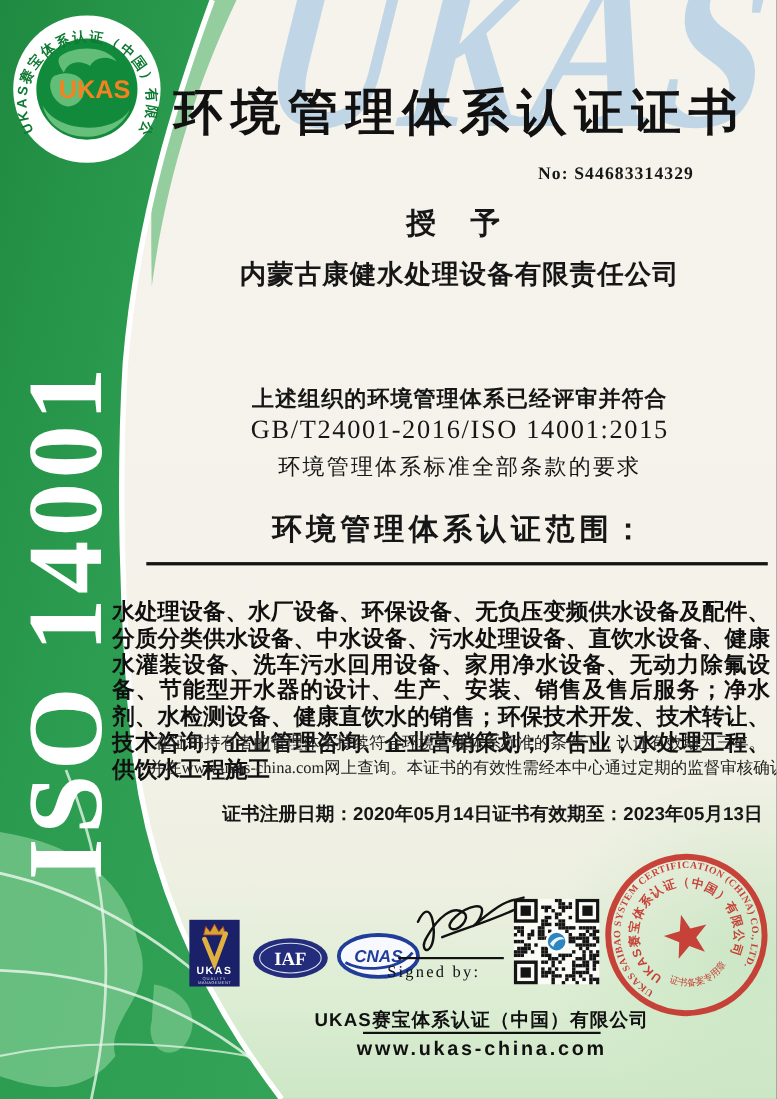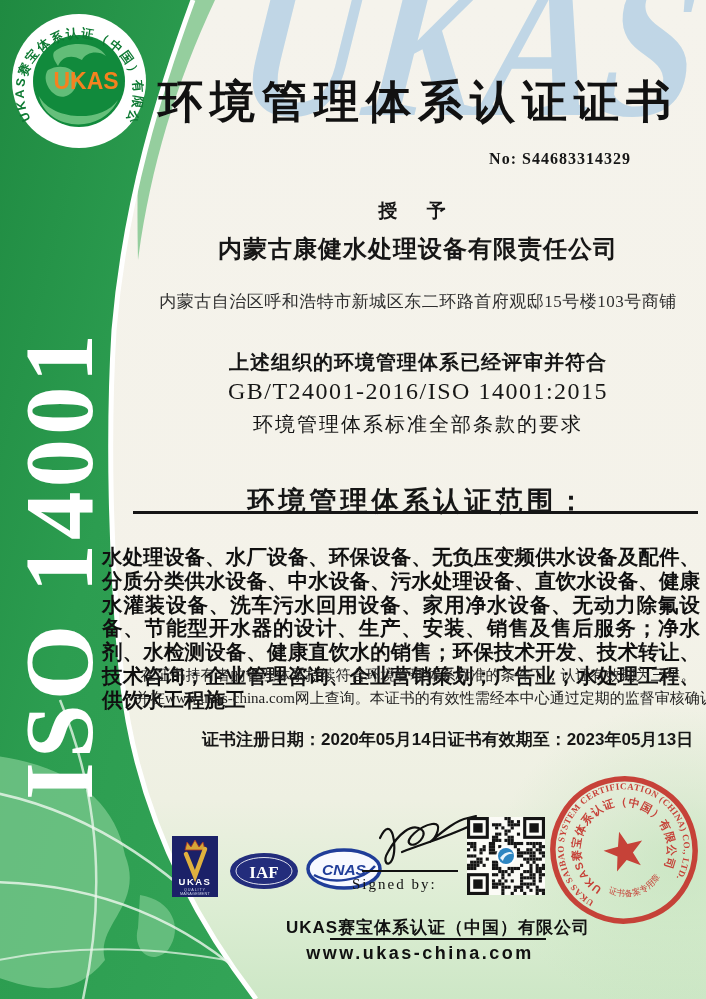--- a/index.html
+++ b/index.html
@@ -26,27 +26,27 @@
     position:absolute;left:252px;top:-62px;z-index:2;color:#b7d2e5;opacity:.85;
     font-family:"Liberation Serif","DejaVu Serif",serif;
     font-style:italic;font-weight:bold;font-size:212px;line-height:1;letter-spacing:2px;
     transform:skewX(-6deg) scaleX(.82);transform-origin:left top;white-space:nowrap;
   }
   .issuer-logo{position:absolute;left:6px;top:8px;z-index:4;}
   .content{position:absolute;inset:0;z-index:4;color:#161616;}
   .line{position:absolute;left:135px;width:566px;text-align:center;white-space:nowrap;}
   .cert-title{top:72px;font-size:45px;font-weight:bold;letter-spacing:7px;color:#111;}
   .cert-no{top:150px;left:420px;width:280px;font-size:16px;font-weight:bold;letter-spacing:1px;}
-  .awarded{top:198px;font-size:19px;font-weight:bold;letter-spacing:12px;font-family:"Liberation Sans","DejaVu Sans",sans-serif;}
+  .awarded{top:185px;font-size:27px;font-weight:bold;letter-spacing:12px;font-family:"Liberation Sans","DejaVu Sans",sans-serif;}
   .company{top:233px;font-size:24px;font-weight:bold;letter-spacing:1px;}
   .address{top:290px;font-size:17px;color:#2e2e2e;letter-spacing:.5px;}
   .stmt1{top:349px;font-size:20px;font-weight:bold;font-family:"Liberation Sans","DejaVu Sans",sans-serif;letter-spacing:1px;}
   .standard{top:378px;font-size:24px;letter-spacing:1.5px;}
   .stmt2{top:411px;font-size:20px;letter-spacing:2px;}
-  .scope-title{top:463px;font-size:27px;font-weight:bold;letter-spacing:4px;margin-top:20px;}
+  .scope-title{top:463px;font-size:27px;font-weight:bold;letter-spacing:4px;}
   .rule{position:absolute;left:133px;top:511px;width:565px;height:3px;background:#151515;}
   .scope-text{
     position:absolute;left:102px;top:518px;width:598px;
     font-family:"Liberation Sans","DejaVu Sans",sans-serif;
     font-weight:bold;font-size:20.5px;line-height:23.8px;text-align:justify;color:#101010;margin-top:27px;
   }
   .fineprint1{top:666px;font-size:15px;color:#222;}
   .fineprint2{top:689px;font-size:15px;color:#222;}
   .dates{
     position:absolute;left:202px;top:728px;width:462px;display:flex;justify-content:space-between;
@@ -57,21 +57,21 @@
   .signed-by{
     position:absolute;left:352px;top:876px;width:120px;text-align:left;z-index:4;
     font-size:15px;letter-spacing:2px;color:#111;
   }
   .footer-company{
     position:absolute;left:173px;top:916px;width:530px;text-align:center;z-index:4;
     font-family:"Liberation Sans","DejaVu Sans",sans-serif;font-weight:bold;font-size:17px;color:#111;letter-spacing:1px;
   }
   .footer-rule{position:absolute;left:330px;top:938px;width:216px;height:2px;background:#111;z-index:4;}
   .footer-url{
-    position:absolute;left:155px;top:943px;width:530px;text-align:center;z-index:4;
+    position:absolute;left:173px;top:943px;width:530px;text-align:center;z-index:4;
     font-family:"Liberation Sans","DejaVu Sans",sans-serif;font-weight:bold;font-size:18px;letter-spacing:2.5px;color:#111;
   }
 </style>
 </head>
 <body>
 
 <div class="page">
 
   <svg class="band-svg" width="420" height="999" viewBox="0 0 420 999">
     <defs>
@@ -119,21 +119,20 @@
       <textPath href="#ringPath" startOffset="2">UKAS赛宝体系认证（中国）有限公司</textPath>
     </text>
     <text x="80" y="81" text-anchor="middle" font-family="Liberation Sans, DejaVu Sans, sans-serif" font-size="23" font-weight="bold" fill="#f5821f">UKAS</text>
   </svg>
 
   <div class="content">
     <div class="line cert-title">环境管理体系认证证书</div>
     <div class="line cert-no">No: S44683314329</div>
     <div class="line awarded">授 予</div>
     <div class="line company">内蒙古康健水处理设备有限责任公司</div>
-    <div class="line address">内蒙古自治区呼和浩特市新城区东二环路首府观邸15号楼103号商铺</div>
     <div class="line stmt1">上述组织的环境管理体系已经评审并符合</div>
     <div class="line standard">GB/T24001-2016/ISO 14001:2015</div>
     <div class="line stmt2">环境管理体系标准全部条款的要求</div>
     <div class="line scope-title">环境管理体系认证范围：</div>
     <div class="rule"></div>
     <div class="scope-text">水处理设备、水厂设备、环保设备、无负压变频供水设备及配件、分质分类供水设备、中水设备、污水处理设备、直饮水设备、健康水灌装设备、洗车污水回用设备、家用净水设备、无动力除氟设备、节能型开水器的设计、生产、安装、销售及售后服务；净水剂、水检测设备、健康直饮水的销售；环保技术开发、技术转让、技术咨询；企业管理咨询、企业营销策划；广告业；水处理工程、供饮水工程施工</div>
     <div class="line fineprint1">在证书持有者的管理体系持续符合环境管理体系标准的条件下，认证有效期为三年。</div>
     <div class="line fineprint2">并在www.ukas-china.com网上查询。本证书的有效性需经本中心通过定期的监督审核确认保持。</div>
     <div class="dates">
       <span>证书注册日期：2020年05月14日</span>

